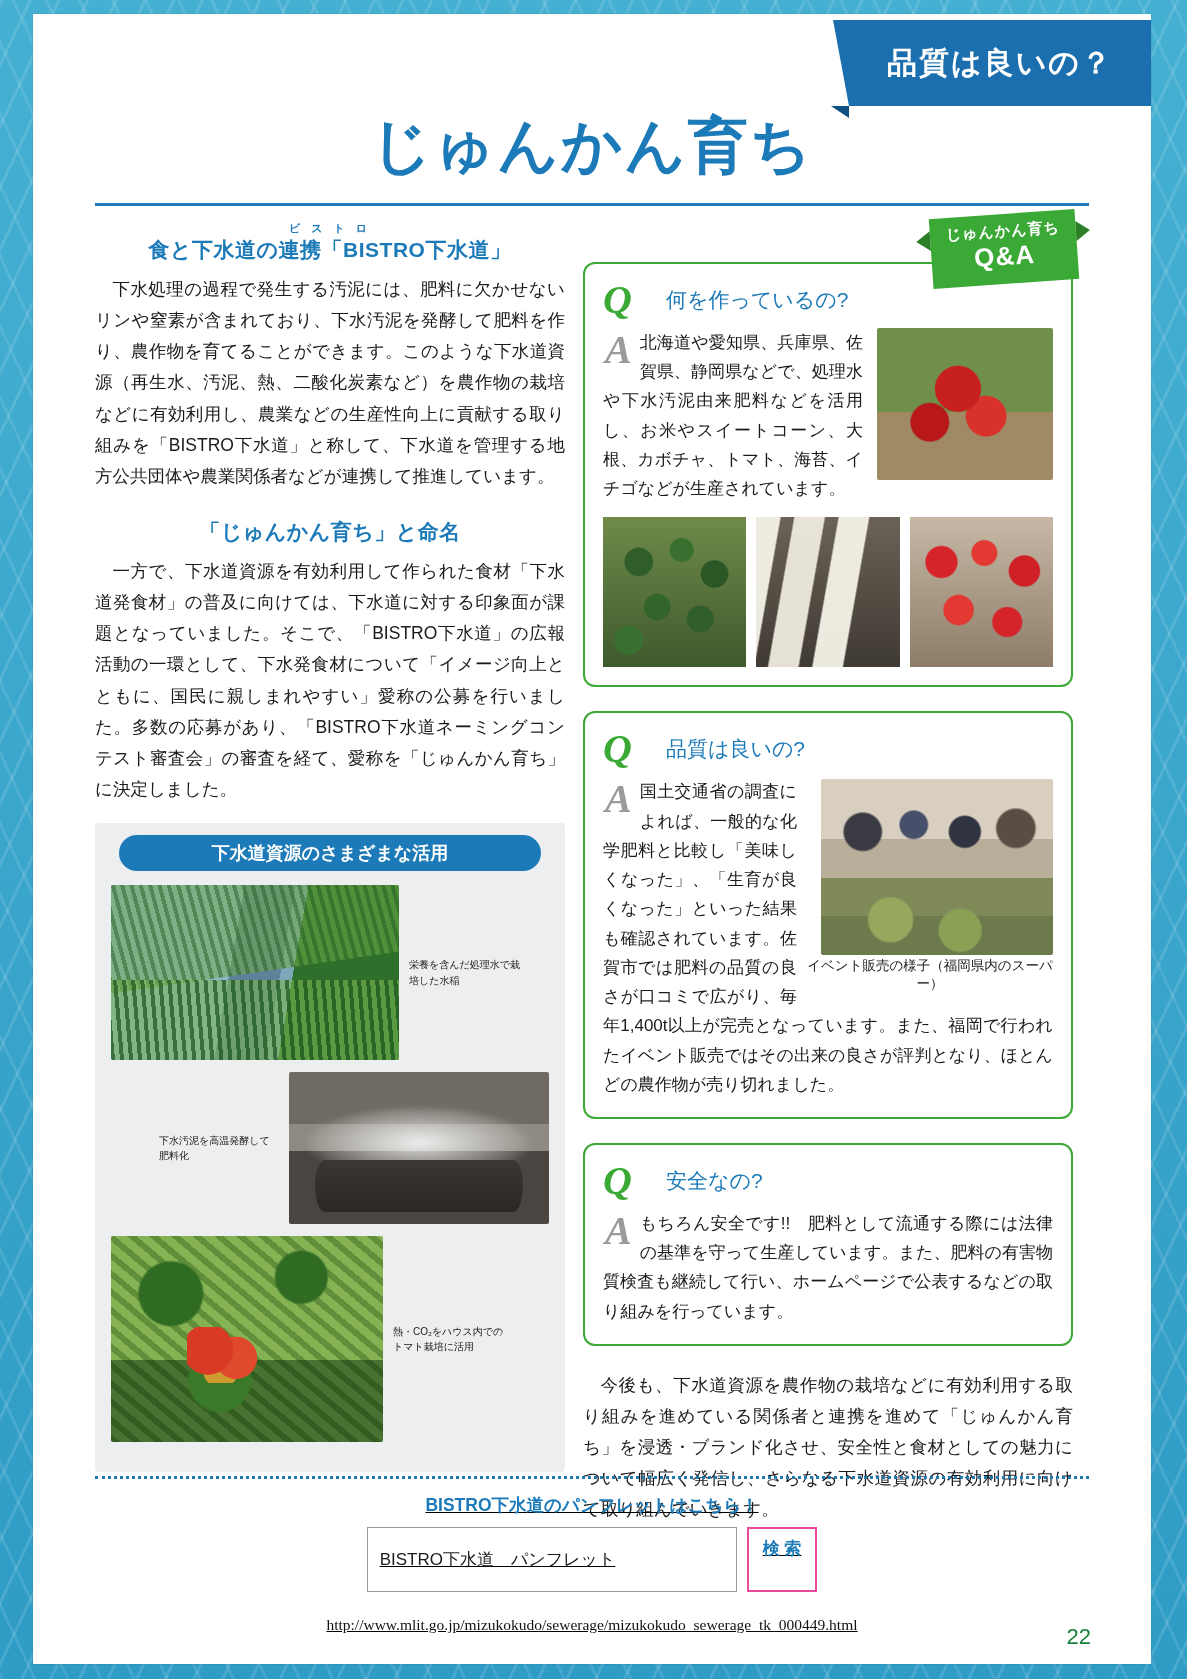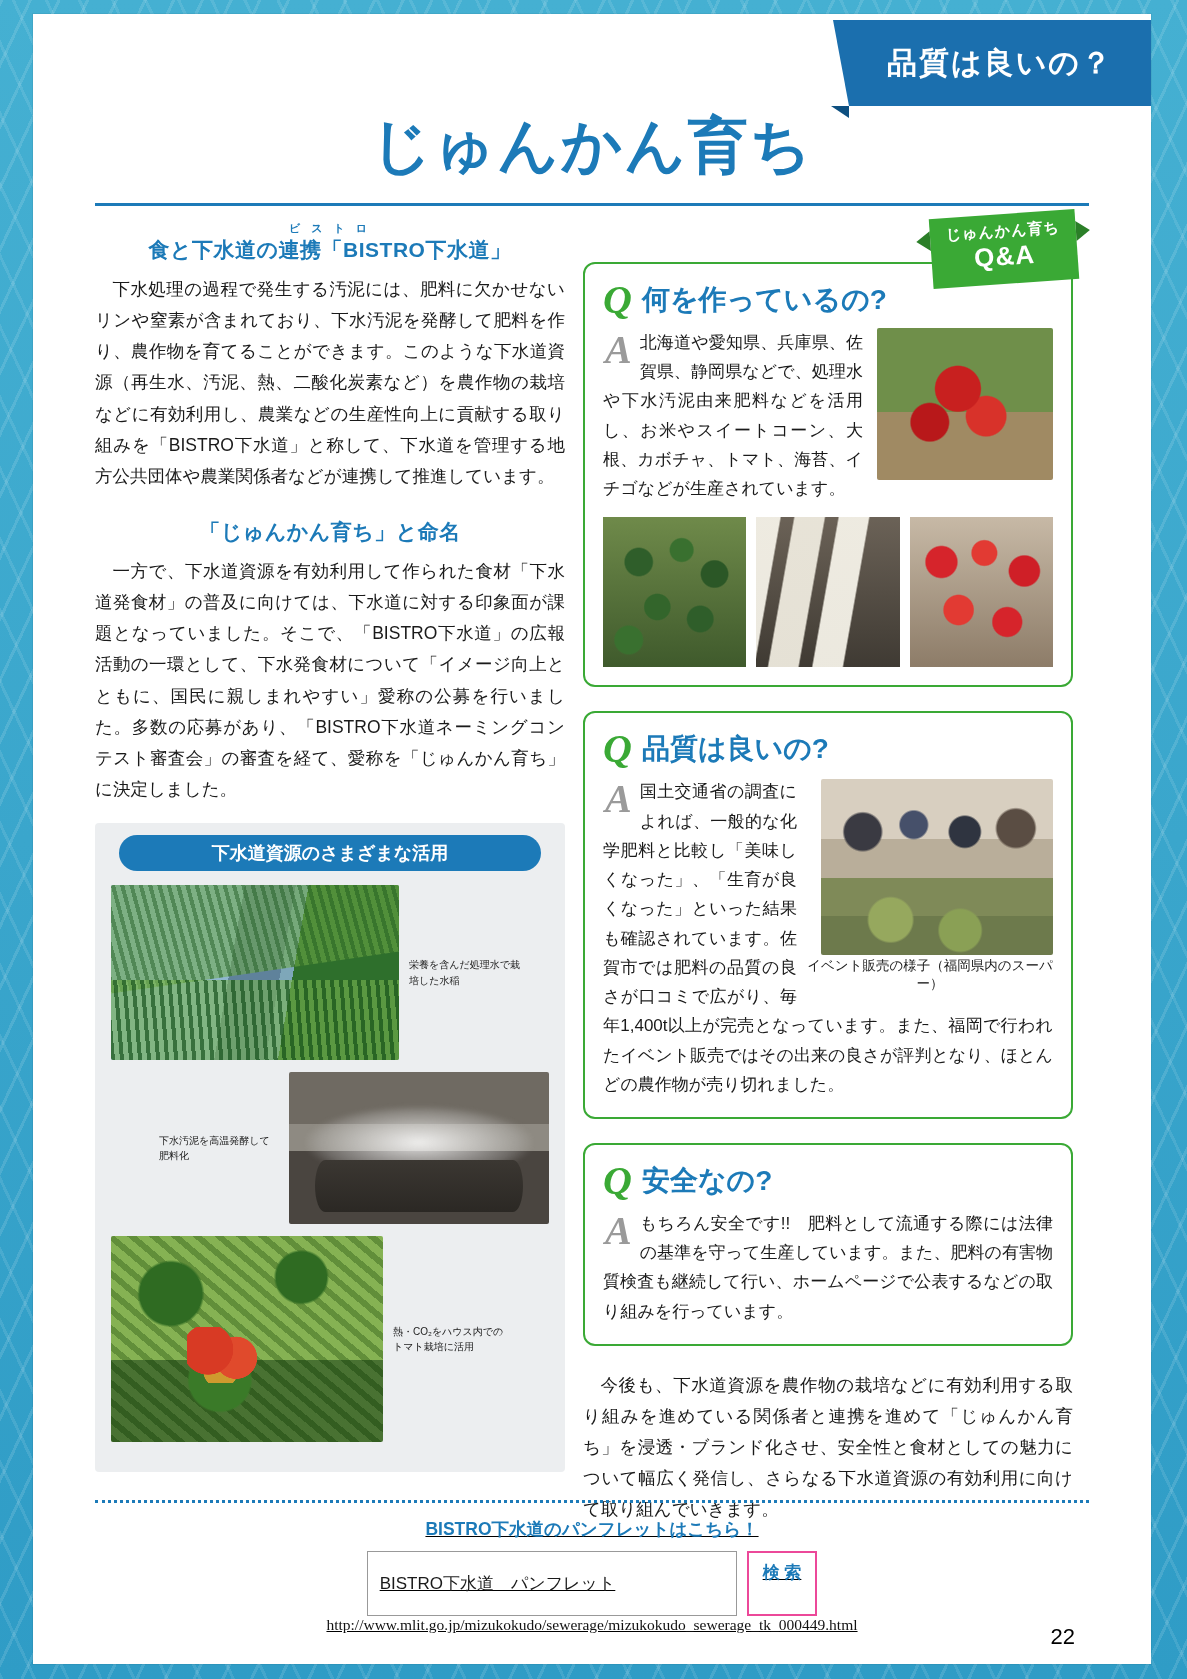--- a/index.html
+++ b/index.html
@@ -187,21 +187,21 @@
   .qbox {
     border:2px solid #3aa935;
     border-radius:12px;
     padding:16px 18px 18px 18px;
     margin-bottom:24px;
     position:relative;
     background:#fff;
   }
   .q-head { display:flex; align-items:center; gap:10px; margin-bottom:8px;}
   .q-letter { color:#3aa935; font-size:40px; font-weight:bold; font-style:italic; line-height:1; font-family:"Liberation Serif", serif;}
-  .q-text { color:#1c7ab8; font-size:28px; font-weight:bold; }
+  .q-text { color:#1c7ab8; font-size:21px; font-weight:normal;margin-left:24px; }
   .a-letter { color:#9a9a9a; font-size:40px; font-weight:bold; font-style:italic; line-height:1; font-family:"Liberation Serif", serif; float:left; margin:2px 8px 0 2px;}
   .a-text { font-size:17px; line-height:1.72; color:#1a1a1a; text-align:justify; }
 
   .qa-photos { display:flex; gap:10px; margin-top:14px; }
   .ph-kabocha{ flex:1; height:150px;
     background:
       radial-gradient(circle at 25% 30%, #2f5e2a 0 9%, rgba(0,0,0,0) 10%),
       radial-gradient(circle at 55% 22%, #39702f 0 8%, rgba(0,0,0,0) 9%),
       radial-gradient(circle at 78% 38%, #2b5726 0 9%, rgba(0,0,0,0) 10%),
       radial-gradient(circle at 38% 60%, #33652b 0 10%, rgba(0,0,0,0) 11%),
@@ -259,22 +259,22 @@
   .footer-head { text-align:center; color:#1c7ab8; font-size:17.5px; font-weight:bold; margin-bottom:10px;}
   .search-row { display:flex; justify-content:center; align-items:stretch; gap:0; }
   .search-box {
     width:370px; border:1px solid #999; background:#fff;
     font-size:17px; padding:20px 12px; color:#1a1a1a;
   }
   .search-btn {
     border:2px solid #ec4899; color:#1c7ab8; background:#fff;
     font-size:17px; padding:8px 14px; margin-left:10px; font-weight:bold;
   }
-  .url { text-align:center; font-size:15.5px; margin-top:0; color:#111; font-family:"Liberation Serif", serif;}
-  .pageno { position:absolute; right:76px; bottom:14px; font-size:22px; color:#000000;}
+  .url { text-align:center; font-size:15.5px; margin-top:24px; color:#111; font-family:"Liberation Serif", serif;}
+  .pageno { position:absolute; right:60px; bottom:14px; font-size:22px; color:#15803d;}
 </style>
 </head>
 <body>
 
 <div class="bg-pattern"></div>
 
 <div class="page">
 
   <div class="corner-tab">
     <span>品質は良いの？</span>

